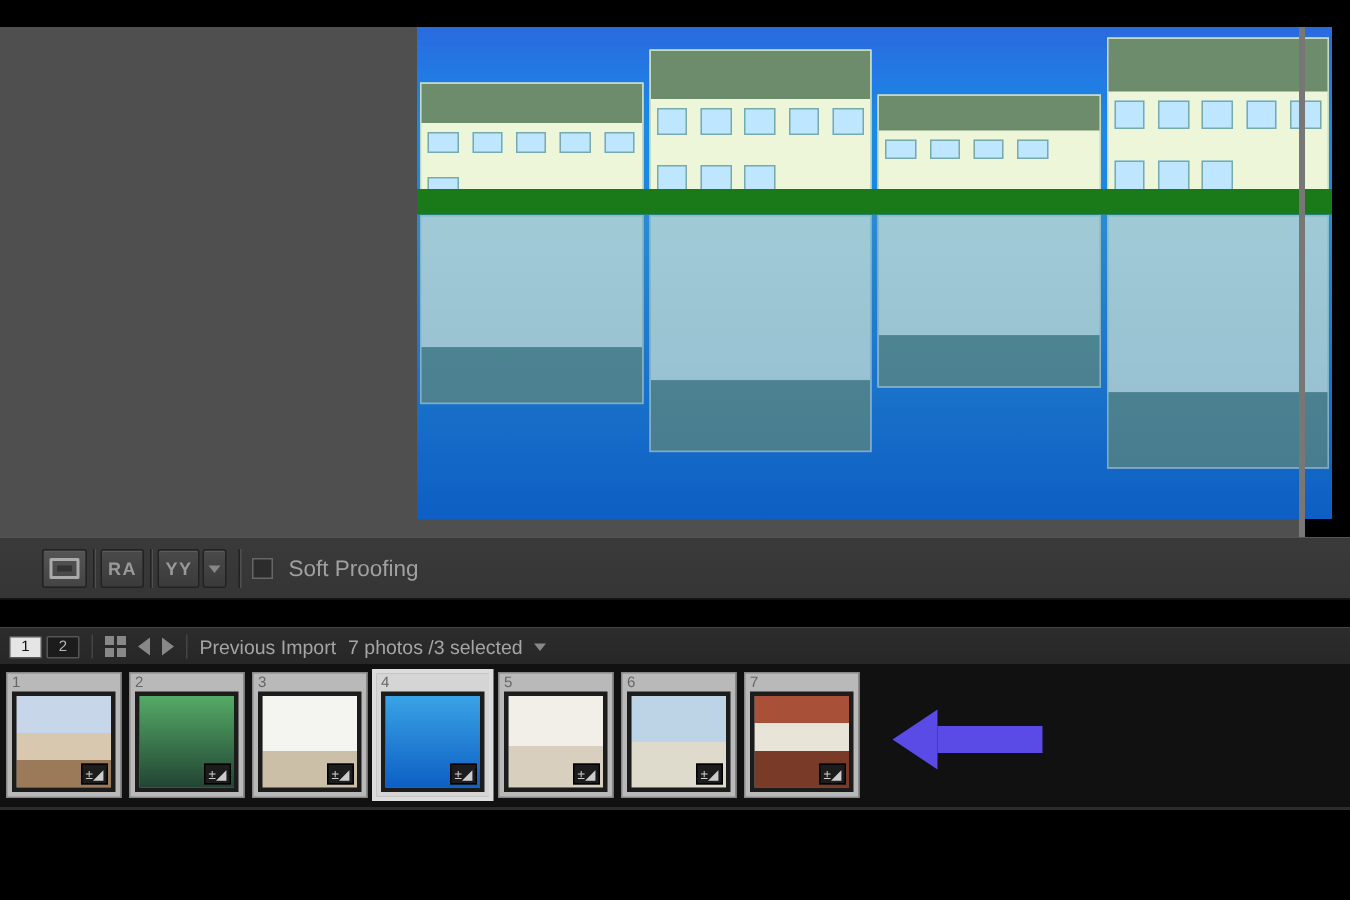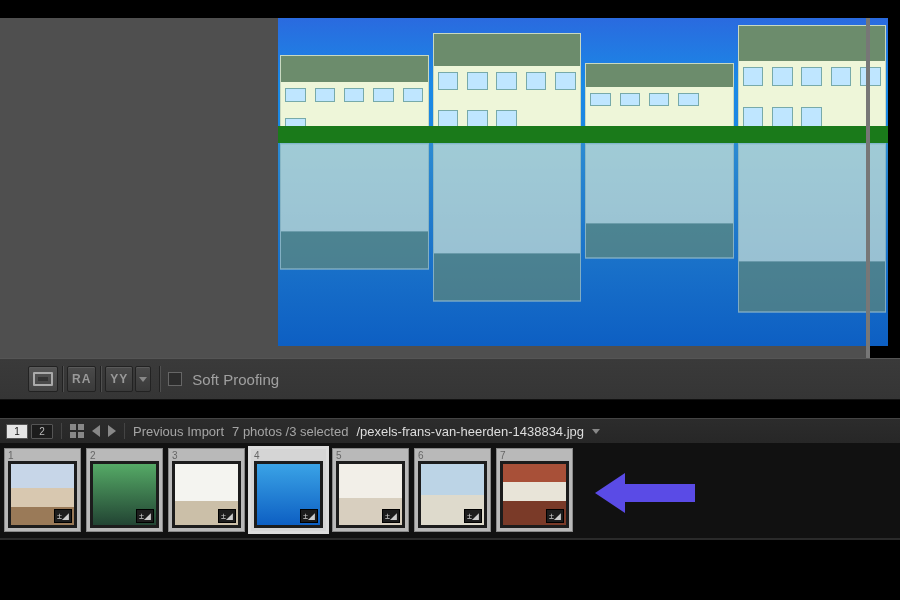--- a/index.html
+++ b/index.html
@@ -204,21 +204,20 @@
       </div>
     <div class="hd-ic">
         <div class="arrow-ic l"></div>
       </div>
     <div class="hd-ic">
         <div class="arrow-ic r"></div>
       </div>
     <div class="hd-sep"></div>
     <span class="hd-label">Previous Import</span>
     <span class="hd-label">7 photos /3 selected</span>
-    <span class="hd-label fn">/pexels-frans-van-heerden-1438834.jpg</span>
     <div class="chev-d"></div>
   </div>
 
   <div class="filmstrip annot-wrap">
     <div class="cell">
       <span class="num">1</span>
       <div class="thumb t1">
           <div class="badge">
             <span>±◢</span>
           </div>

